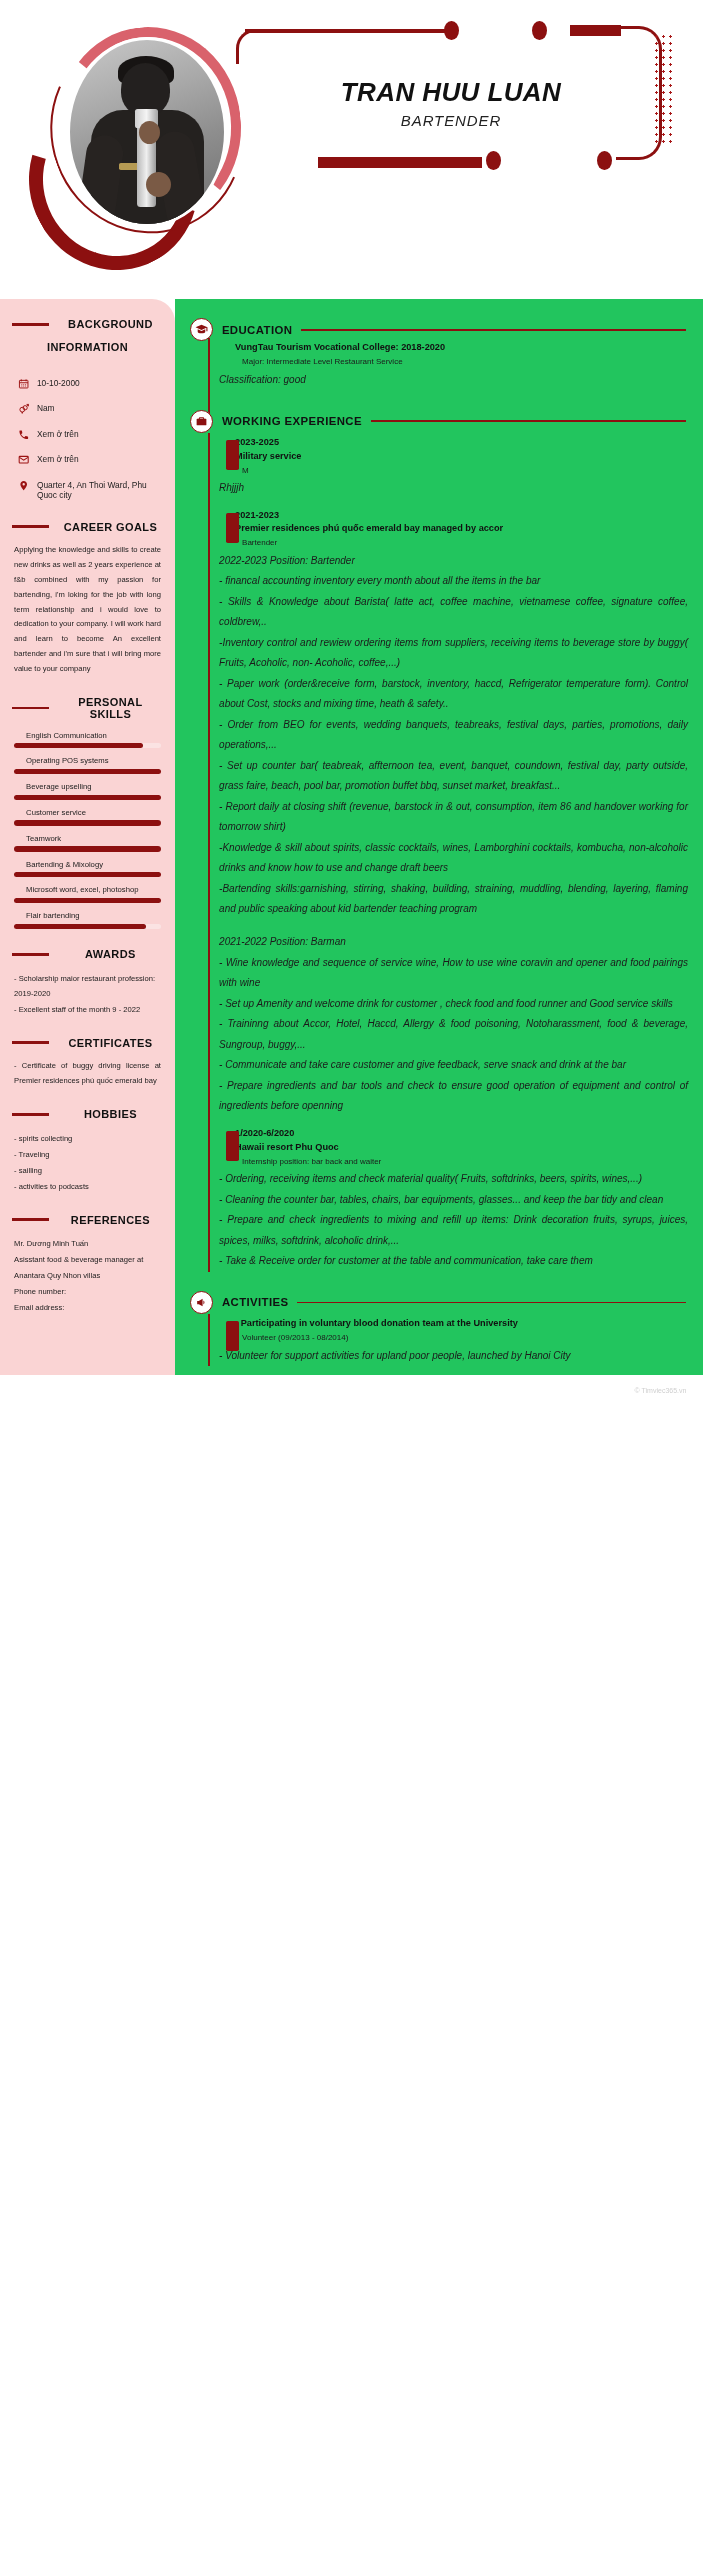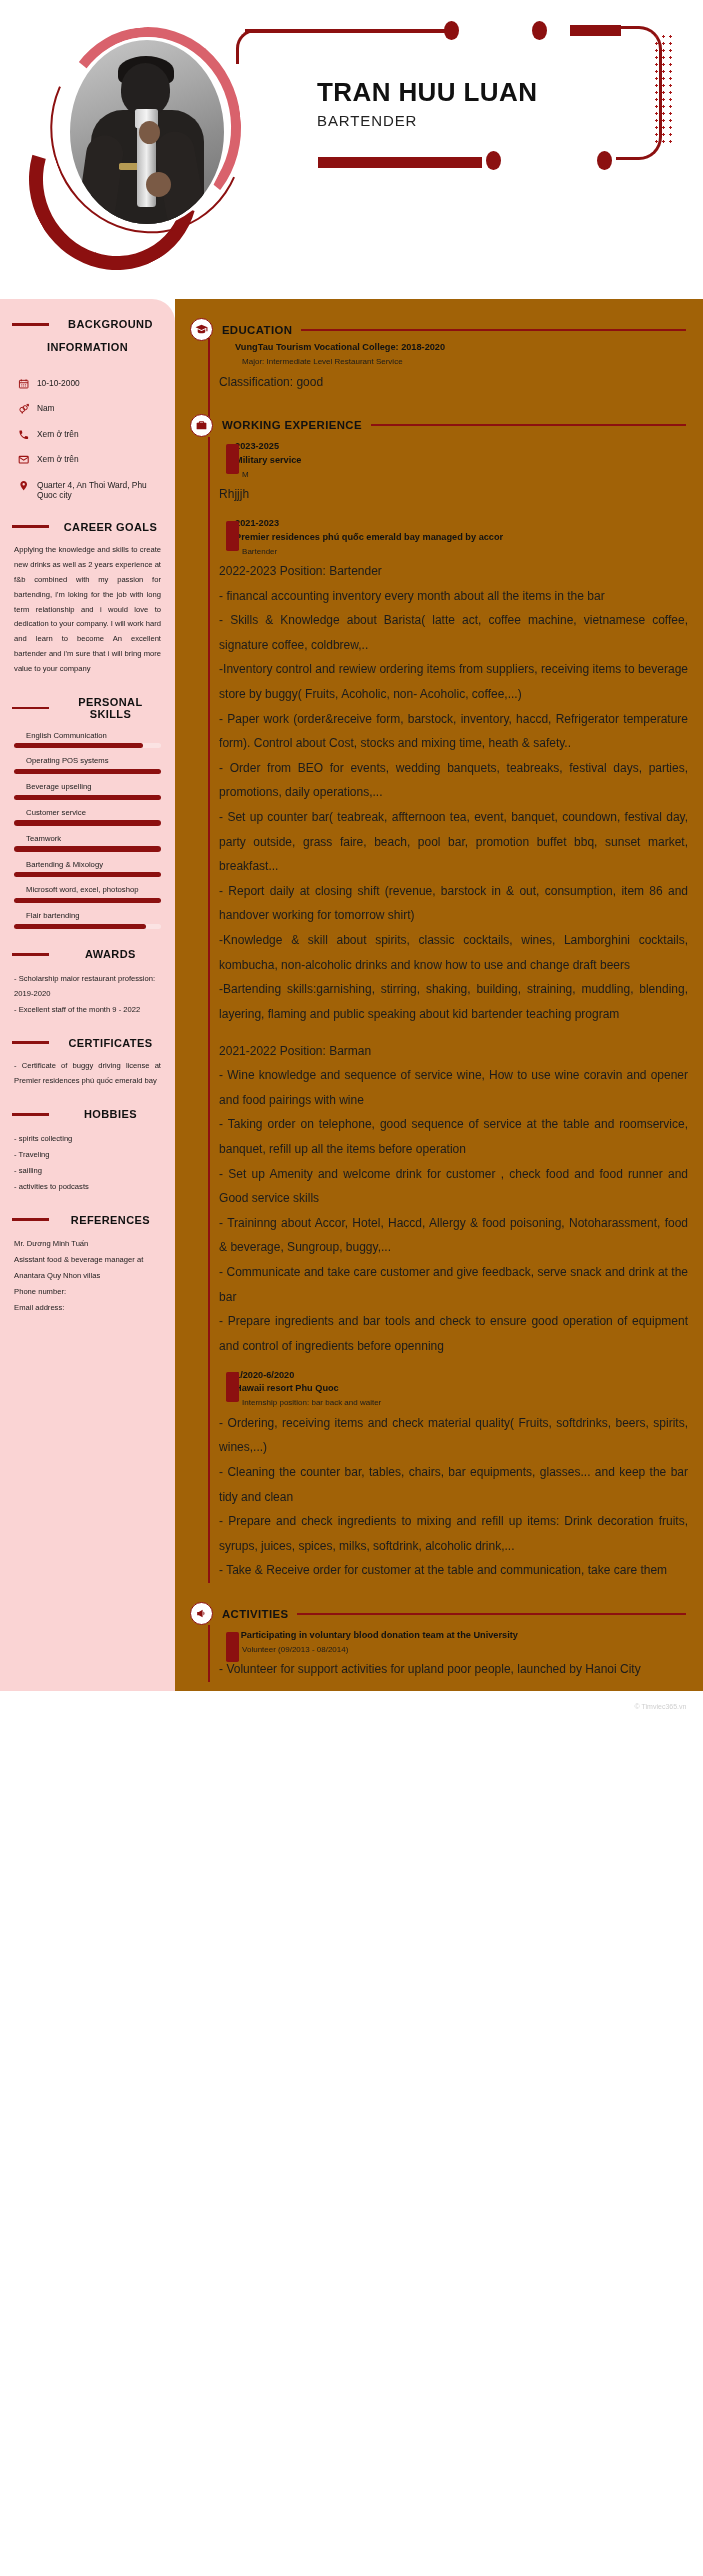--- a/index.html
+++ b/index.html
@@ -80,22 +80,24 @@
   .ph-hand1 { position:absolute; left:69px; top:81px; width:21px; height:23px; background:#7a5a45; border-radius:50%; }
   .ph-hand2 { position:absolute; left:76px; top:132px; width:25px; height:25px; background:#7a5a45; border-radius:50%; }
   .ph-shaker { position:absolute; left:67px; top:83px; width:19.4px; height:84px; background:linear-gradient(90deg,#b9b9b9,#efefef,#9a9a9a); border-radius:3.5px; }
   .ph-shaker-top { position:absolute; left:65px; top:69px; width:23px; height:19.4px; background:linear-gradient(90deg,#cfcfcf,#f4f4f4,#a5a5a5); border-radius:2.6px; }
   .ph-badge { position:absolute; left:49px; top:123px; width:23px; height:7px; background:#b59a53; border-radius:1.8px; }
   .ph-counter { position:absolute; left:0; top:174px; width:160px; height:26px; background:#3a3633; }
   .ph-bowl { position:absolute; left:12.3px; top:164px; width:49px; height:14px; background:#6f6a65; border-radius:0 0 25px 25px; }
 
   .name-block {
     position: absolute;
-    left: 317px; top: 77px;
+    left: 306px; top: 77px;
     width: 290px;
+    text-align: center;
+    font-style: italic;
   }
   .name-block h1 {
     font-size: 26px;
     letter-spacing: 0.4px;
     font-weight: bold;
     color: #111;
   }
   .name-block h2 {
     font-size: 15px;
     font-weight: normal;
@@ -132,21 +134,21 @@
   
   .body-wrap { display: flex; align-items: stretch; }
   .sidebar {
     width: 176px;
     background: #fad4d4;
     border-top-right-radius: 23px;
     padding: 0 12.3px 35px 12.3px;
   }
   .main {
     width: 532px;
-    background: #a16207;
+    background: #22c55e;
     padding: 0 16px 8.8px 7px;
     position: relative;
   }
 
   
   .sb-head {
     display: flex; align-items: center; justify-content: flex-end;
     gap: 8.8px;
     margin: 19.4px 0 10.6px 0;
   }
@@ -201,21 +203,21 @@
   .tl-line {
     position: absolute; left: 18.5px; top: 0; bottom: 0; width: 2.6px; background: #8c1010;
   }
   .tl-item { position: relative; padding-left: 0; }
   .tl-marker {
     position: absolute; left: -8.8px; top: 3.5px;
     width: 13px; height: 30px; background: #8c1010; border-radius: 1.8px;
   }
   .ent-title { font-size: 9.2px; font-weight: bold; color: #111; line-height: 1.45; text-align: justify; }
   .ent-sub { font-size: 8px; color: #1b1b1b; margin: 2.6px 0 3.5px 7px; }
-  .ent-body { font-size: 12px; color: #1b1b1b; line-height: 2.05; text-align: justify; text-justify: inter-word; }
+  .ent-body { font-size: 10px; color: #1b1b1b; line-height: 2.05; text-align: justify; text-justify: inter-word; font-style: italic; }
   .ent-body p { margin-bottom: 0; }
   .ent-gap { height: 12.3px; }
 
   .footer-note {
     text-align: right;
     font-size: 7px;
     color: #cfcfcf;
     padding: 12.3px 17.6px 8.8px 0;
   }
 </style>
@@ -477,21 +479,20 @@
                   <p>-Inventory control and rewiew ordering items from suppliers, receiving items to beverage store by buggy( Fruits, Acoholic, non- Acoholic, coffee,...)</p>
                   <p>- Paper work (order&amp;receive form, barstock, inventory, haccd, Refrigerator temperature form). Control about Cost, stocks and mixing time, heath &amp; safety..</p>
                   <p>- Order from BEO for events, wedding banquets, teabreaks, festival days, parties, promotions, daily operations,...</p>
                   <p>- Set up counter bar( teabreak, affternoon tea, event, banquet, coundown, festival day, party outside, grass faire, beach, pool bar, promotion buffet bbq, sunset market, breakfast...</p>
                   <p>- Report daily at closing shift (revenue, barstock in &amp; out, consumption, item 86 and handover working for tomorrow shirt)</p>
                   <p>-Knowledge &amp; skill about spirits, classic cocktails, wines, Lamborghini cocktails, kombucha, non-alcoholic drinks and know how to use and change draft beers</p>
                   <p>-Bartending skills:garnishing, stirring, shaking, building, straining, muddling, blending, layering, flaming and public speaking about kid bartender teaching program</p>
                   <div class="ent-gap"></div>
                   <p>2021-2022 Position: Barman</p>
                   <p>- Wine knowledge and sequence of service wine, How to use wine coravin and opener and food pairings with wine</p>
-                  <p>- Taking order on telephone, good sequence of service at the table and roomservice, banquet, refill up all the items before operation</p>
                   <p>- Set up Amenity and welcome drink for customer , check food and food runner and Good service skills</p>
                   <p>- Traininng about Accor, Hotel, Haccd, Allergy &amp; food poisoning, Notoharassment, food &amp; beverage, Sungroup, buggy,...</p>
                   <p>- Communicate and take care customer and give feedback, serve snack and drink at the bar</p>
                   <p>- Prepare ingredients and bar tools and check to ensure good operation of equipment and control of ingredients before openning</p>
                 </div>
               </div>
               <div class="tl-item" style="position: relative; padding-top: 10.6px;">
                 <div class="tl-marker" style="top: 14px;"></div>
                 <div class="ent-title">1/2020-6/2020</div>
                 <div class="ent-title">Hawaii resort Phu Quoc</div>

